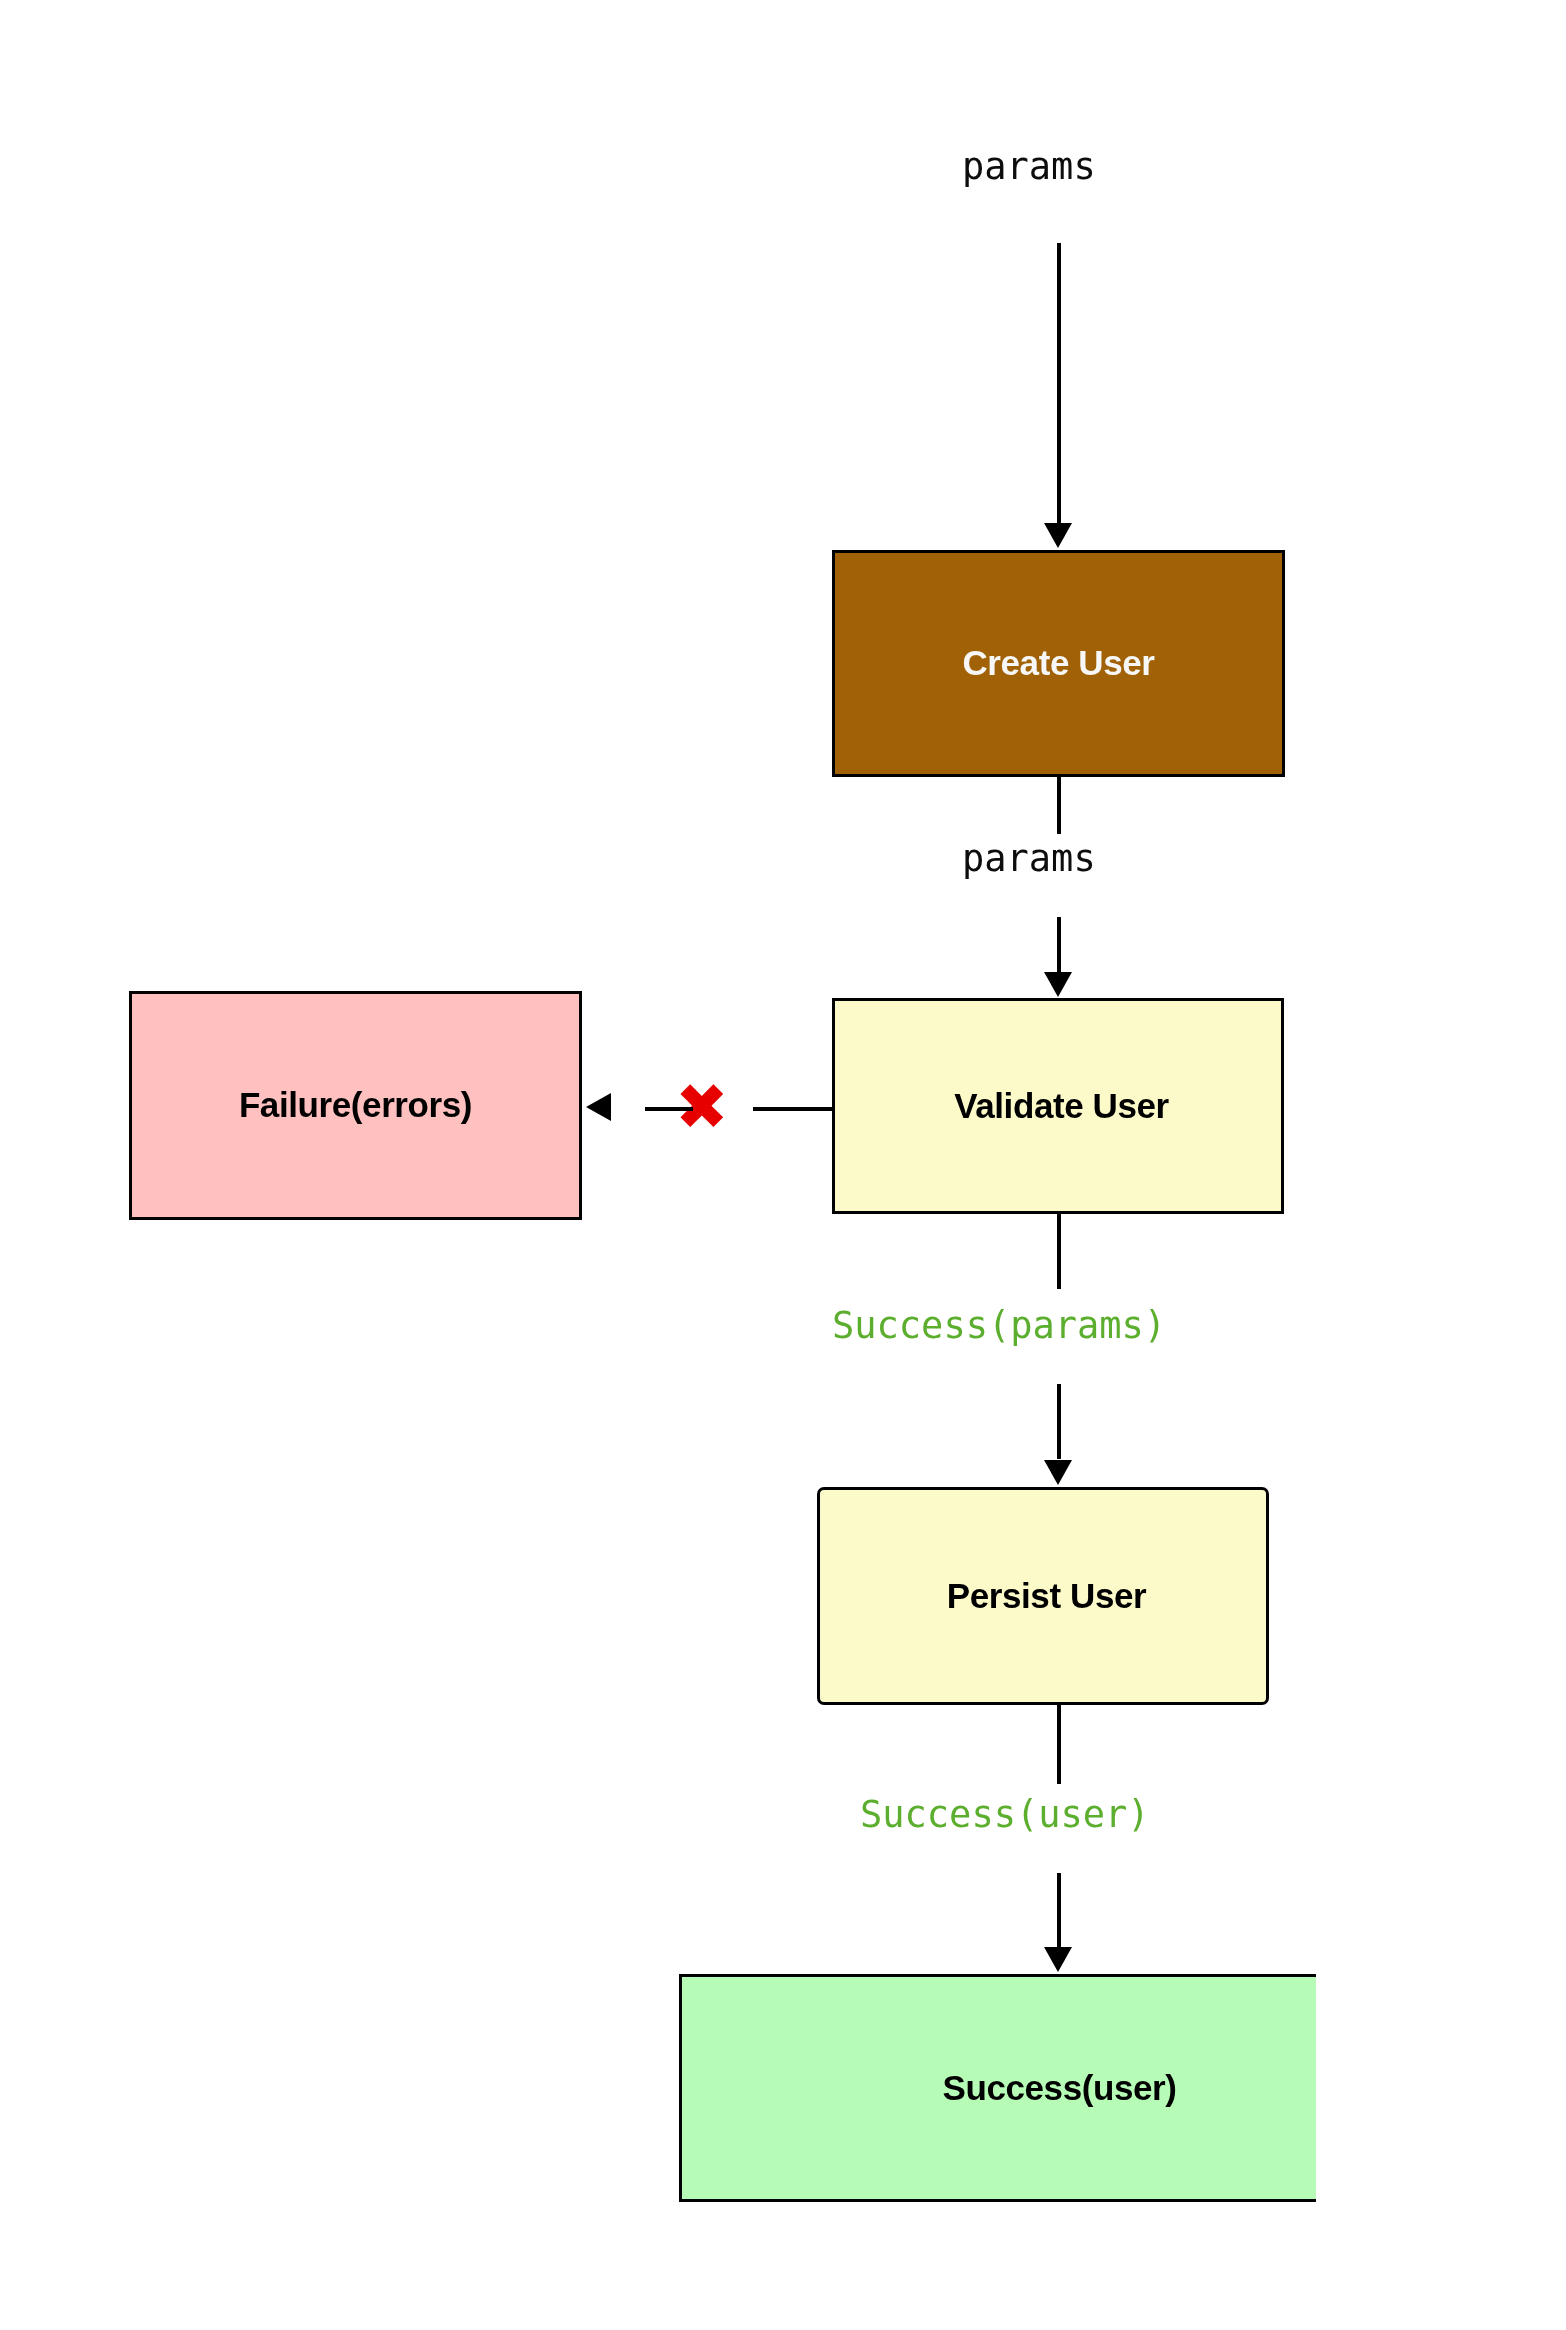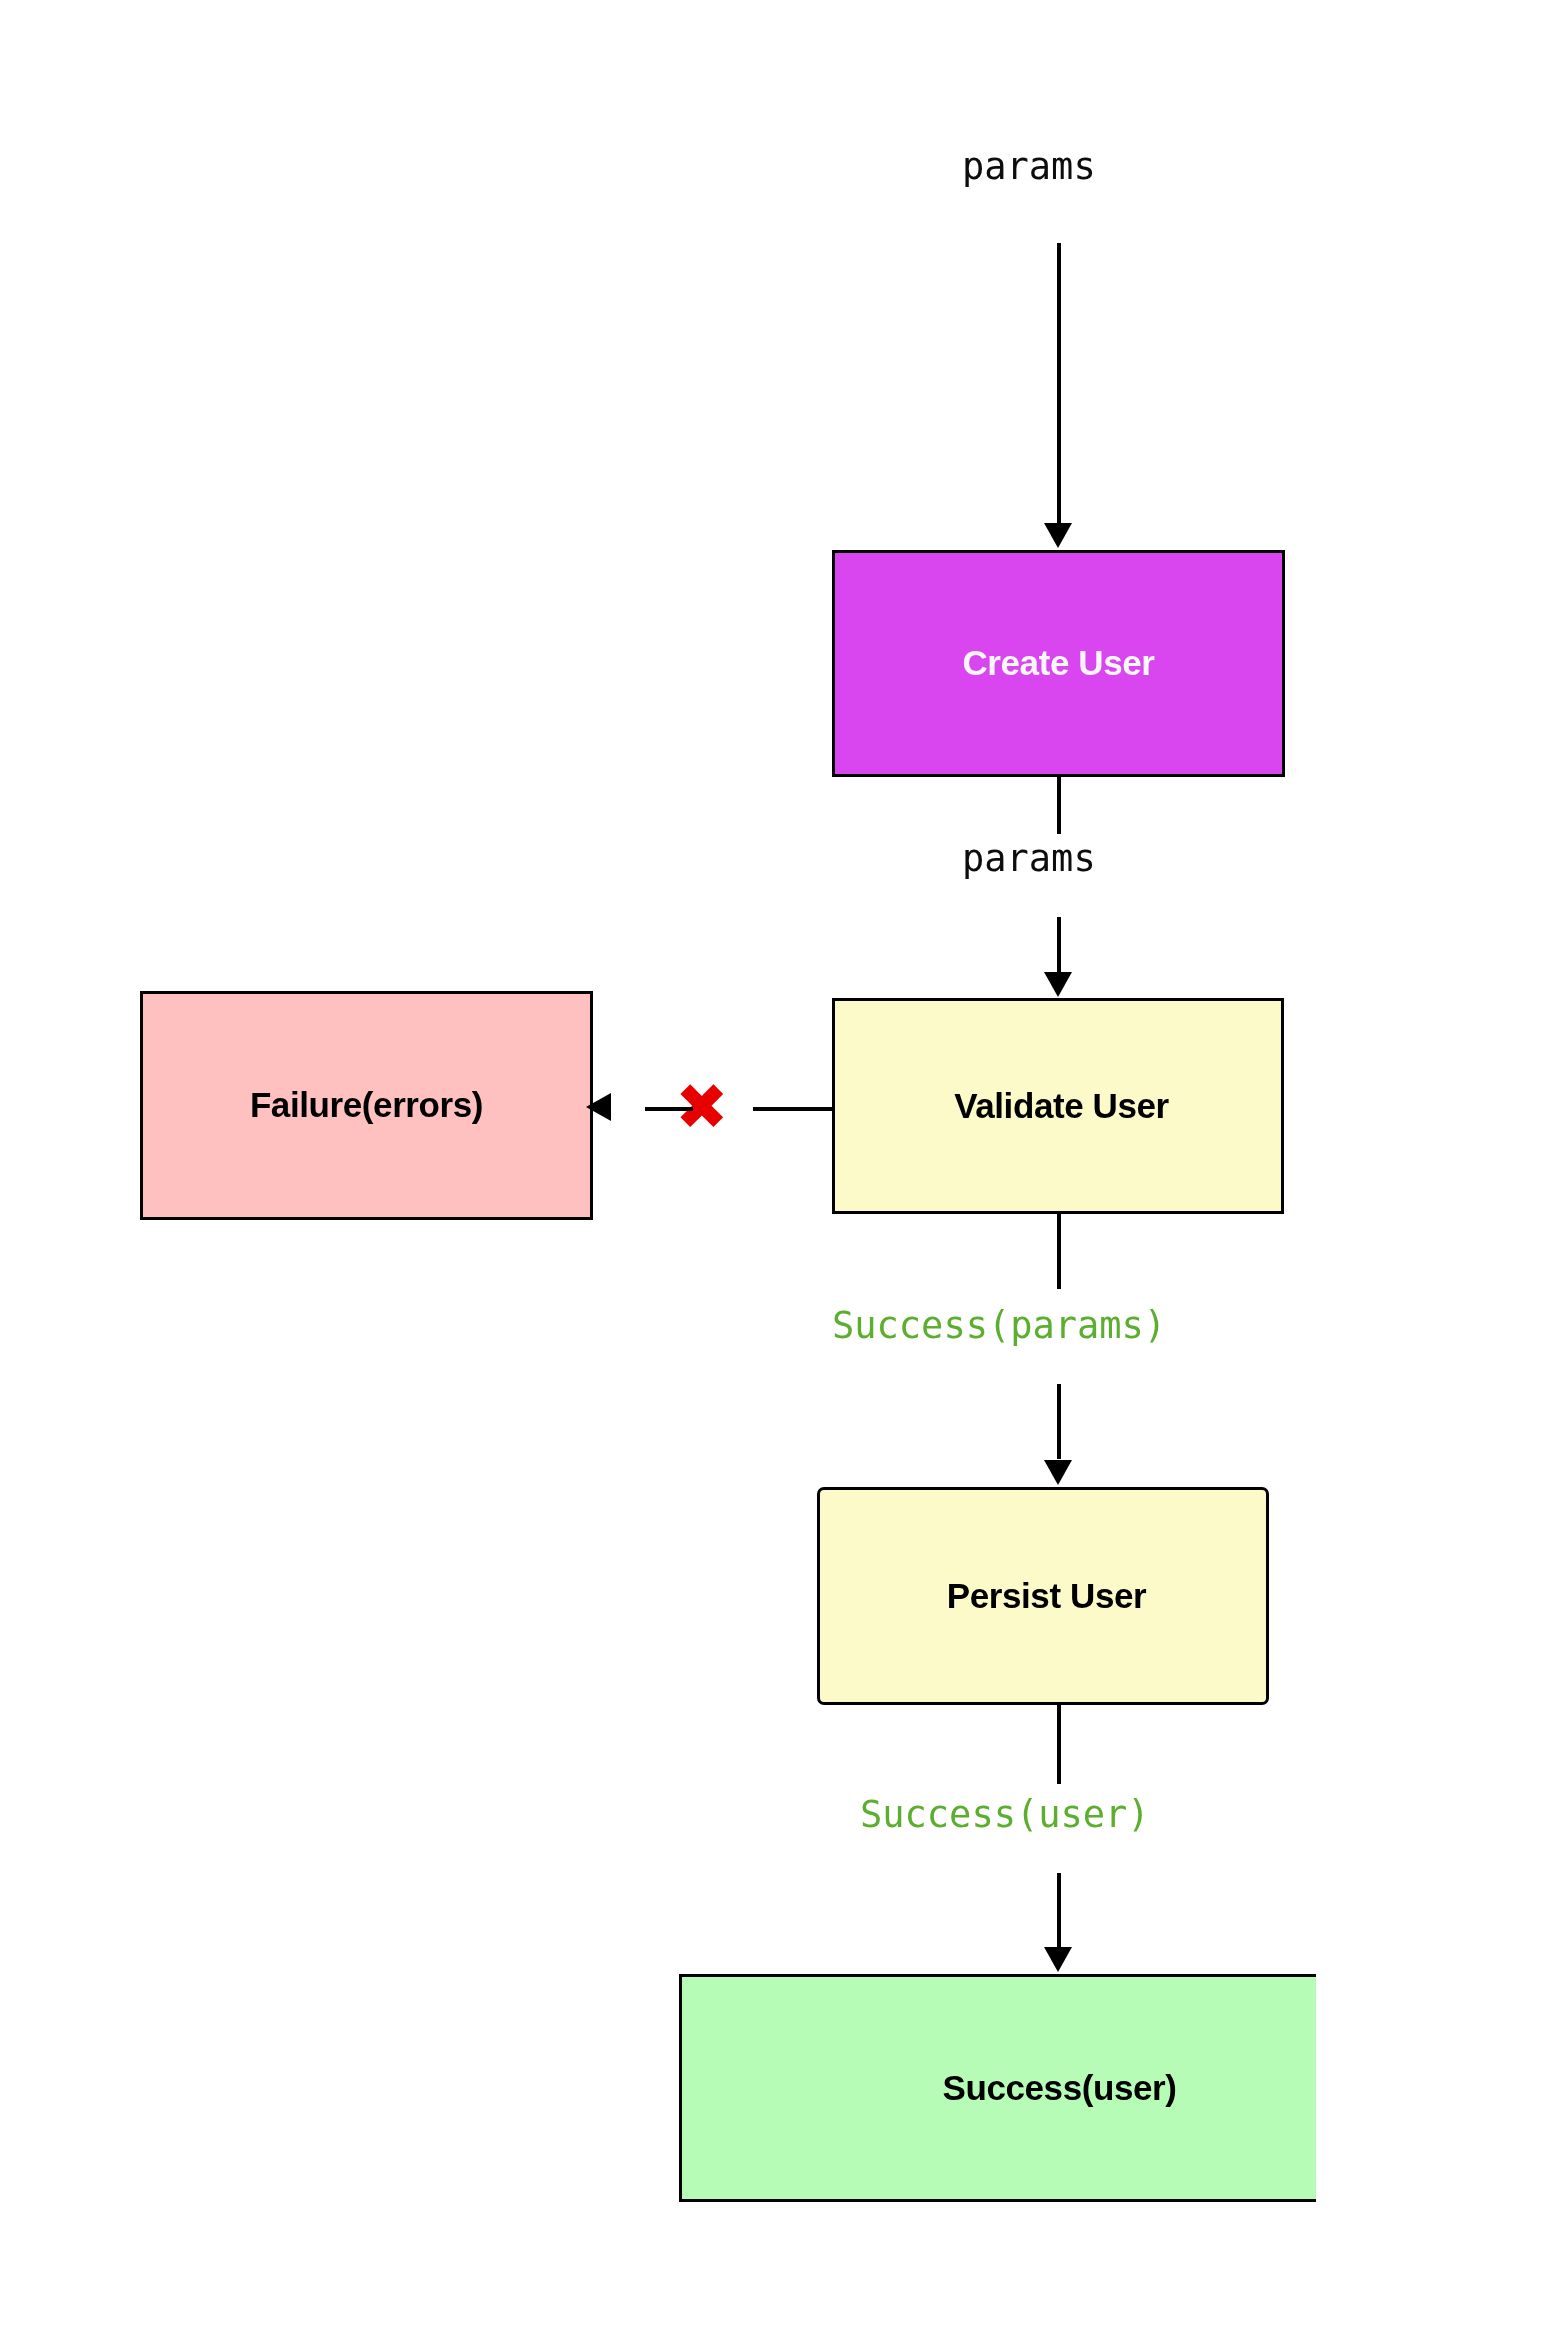--- a/index.html
+++ b/index.html
@@ -28,21 +28,21 @@
   }
   .node-label {
     font-family: "Liberation Sans", sans-serif;
     font-weight: bold;
     font-size: 35px;
     letter-spacing: -0.4px;
     line-height: 1.1;
     color: #000000;
   }
   .node-dark {
-    background: #d946ef;
+    background: #a16207;
   }
   .node-dark .node-label {
     color: #f7f7f7;
   }
   .node-yellow {
     background: #fcfac8;
     padding-left: 7px;
   }
   .node-pink {
     background: #ffc0c0;
@@ -120,21 +120,21 @@
 
   <div class="vline" style="left:1057px; top:776px; height:58px;"></div>
   <div class="edge-label mono-black" style="left:962px; top:840px;">params</div>
   <div class="vline" style="left:1057px; top:917px; height:55px;"></div>
   <div class="arrowhead-down" style="left:1044px; top:972px;"></div>
 
   <div class="node node-yellow" style="left:832px; top:998px; width:452px; height:216px;">
     <span class="node-label">Validate User</span>
   </div>
 
-  <div class="node node-pink" style="left:140px; top:991px; width:453px; height:229px;">
+  <div class="node node-pink" style="left:129px; top:991px; width:453px; height:229px;">
     <span class="node-label">Failure(errors)</span>
   </div>
 
   <div class="hline" style="left:753px; top:1107px; width:81px;"></div>
   <div class="x-marker" style="left:675px; top:1075px;">✖</div>
   <div class="hline" style="left:645px; top:1107px; width:48px;"></div>
   <div class="arrowhead-left" style="left:586px; top:1093px;"></div>
 
   <div class="vline" style="left:1057px; top:1214px; height:75px;"></div>
   <div class="edge-label mono-green" style="left:832px; top:1307px;">Success(params)</div>

